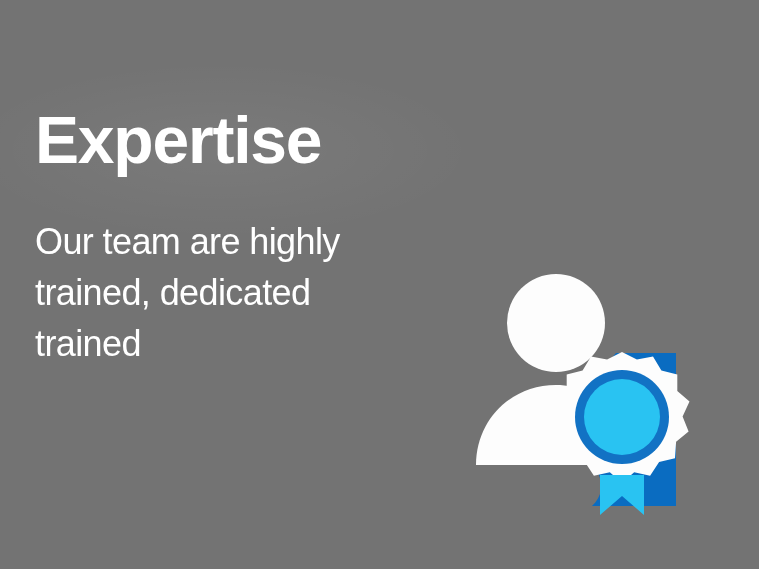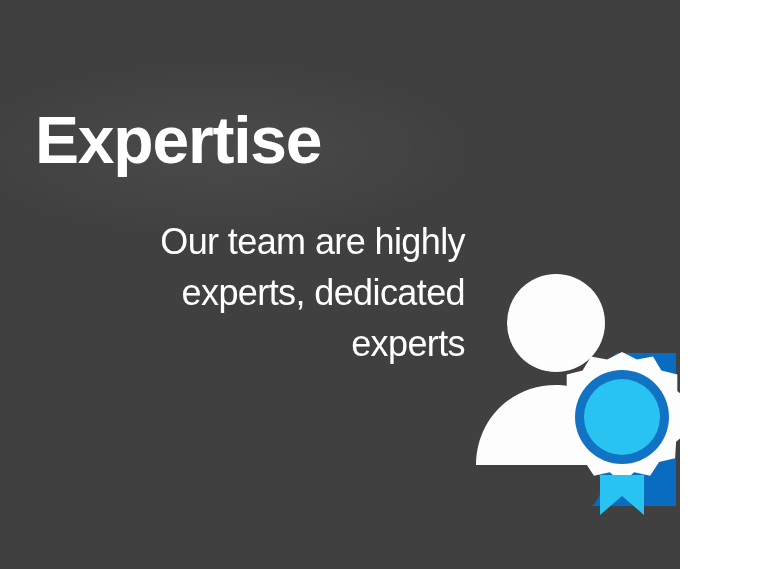--- a/index.html
+++ b/index.html
@@ -2,26 +2,25 @@
 <html><head>
 <meta charset="utf-8">
 <style>
   html, body {
     margin: 0;
     padding: 0;
     background: #ffffff;
   }
   #slide {
     position: relative;
-    width: 680px;
+    width: 759px;
     height: 569px;
     overflow: hidden;
-    background: #404040;
+    background: #737373;
     font-family: "Liberation Sans", sans-serif;
-    text-align: right;
     -webkit-font-smoothing: antialiased;
   }
   
   #glow {
     position: absolute;
     left: -40px;
     top: 60px;
     width: 520px;
     height: 180px;
     background: radial-gradient(ellipse at center, rgba(255,255,255,0.055) 0%, rgba(255,255,255,0.0) 70%);
@@ -66,21 +65,21 @@
 </style>
 </head>
 <body>
 
 <div id="slide">
 
   <div id="glow"></div>
 
   <h1 id="title">Expertise</h1>
 
-  <p id="subtitle"><span>Our team are highly</span><br><span>experts, dedicated</span><br><span>experts</span></p>
+  <p id="subtitle"><span>Our team are highly</span><br><span>trained, dedicated</span><br><span>trained</span></p>
 
   <div id="icon-wrap">
     <svg viewBox="0 0 240 250" xmlns="http://www.w3.org/2000/svg" aria-hidden="true">
 
       <circle cx="90" cy="58" r="49" fill="#fdfdfd"></circle>
 
       <path d="M 10 200 C 10 155 45 120 90 120 C 135 120 170 155 170 200 L 170 200 L 10 200 Z" fill="#fdfdfd"></path>
 
       <g>
         <path d="M 150 88 C 136 104 134 118 141 132 C 148 146 146 158 136 169

